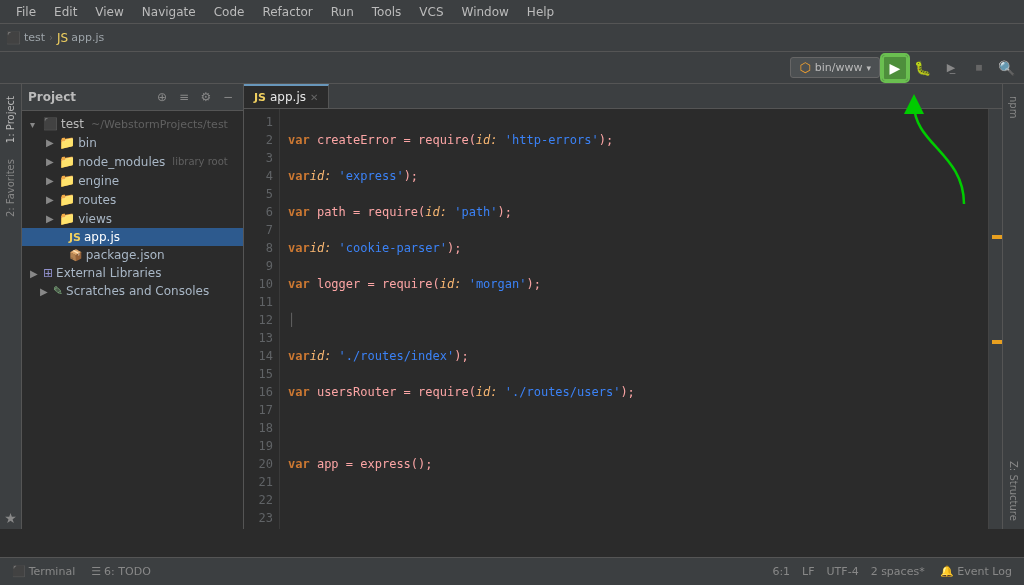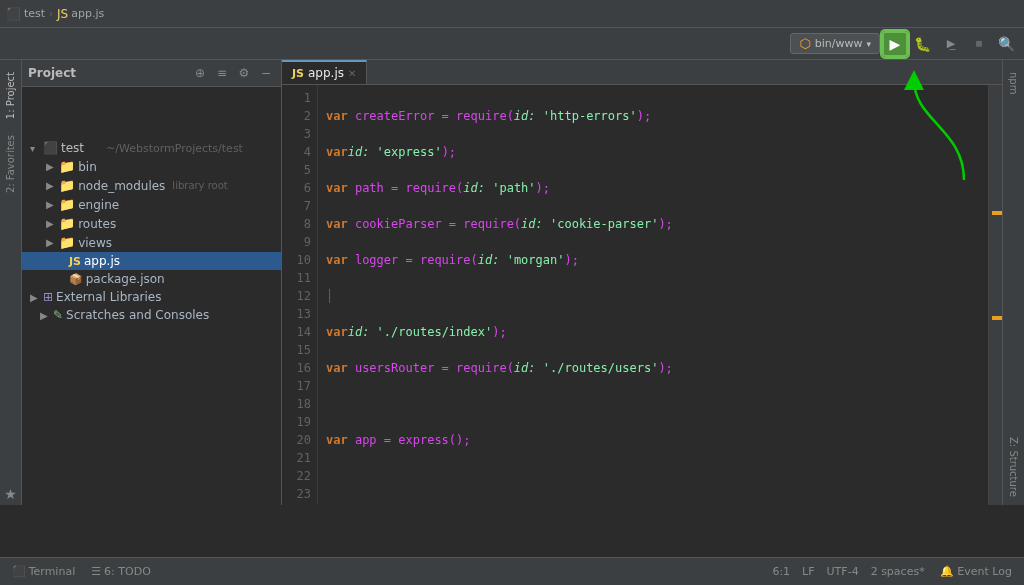--- a/index.html
+++ b/index.html
@@ -117,27 +117,26 @@
     }
 
     
     #main-layout {
       display: flex;
       height: calc(585px - 28px - 24px - 28px - 32px - 28px);
     }
 
     
     #project-tree {
-      width: 260px;
+      width: 222px;
       background: #2b2b2b;
       border-right: 1px solid #555;
       display: flex;
       flex-direction: column;
       overflow: hidden;
-      gap: 48px;
     }
     #project-tree-header {
       display: flex;
       align-items: center;
       background: #3c3f41;
       padding: 4px 6px;
       gap: 4px;
       border-bottom: 1px solid #555;
     }
     .tree-header-title {
@@ -273,24 +272,24 @@
       overflow: auto;
       white-space: pre;
     }
     .code-line {
       height: 18px;
       display: flex;
       align-items: center;
     }
     
     .kw { color: #cc7832; font-weight: bold; }
-    .id { color: #86efac; font-style: italic; text-align: right; }
-    .str { color: #86efac; }
+    .id { color: #fdba74; font-style: italic; text-align: right; }
+    .str { color: #3b82f6; }
     .cm { color: #808080; font-style: italic; }
-    .plain { color: #d946ef; }
+    .plain { color: #fca5a5; }
 
     
     #right-gutter {
       width: 14px;
       background: #3c3f41;
       position: relative;
     }
     .gutter-warn {
       position: absolute;
       right: 0;
@@ -333,20 +332,33 @@
     ::-webkit-scrollbar { width: 8px; height: 8px; }
     ::-webkit-scrollbar-track { background: #2b2b2b; }
     ::-webkit-scrollbar-thumb { background: #555; border-radius: 4px; }
   </style>
 </head>
 <body>
 
 <div style="position:relative; width:1024px; height:585px; overflow:hidden;">
 
 
+  <div id="menu-bar">
+    <span class="menu-item">File</span>
+    <span class="menu-item">Edit</span>
+    <span class="menu-item">View</span>
+    <span class="menu-item">Navigate</span>
+    <span class="menu-item">Code</span>
+    <span class="menu-item">Refactor</span>
+    <span class="menu-item">Run</span>
+    <span class="menu-item">Tools</span>
+    <span class="menu-item">VCS</span>
+    <span class="menu-item">Window</span>
+    <span class="menu-item">Help</span>
+  </div>
 
   <div id="breadcrumb-bar">
     <span class="breadcrumb-item">
       <span style="color:#e8a020; font-size:12px;">⬛</span>
       <span>test</span>
     </span>
     <span class="breadcrumb-sep">›</span>
     <span class="breadcrumb-item">
       <span style="color:#f0d060; font-size:12px;">JS</span>
       <span>app.js</span>
@@ -394,21 +406,21 @@
         <span class="tree-icon-btn">≡</span>
         <span class="tree-icon-btn">⚙</span>
         <span class="tree-icon-btn">−</span>
       </div>
       <div id="tree-content">
 
         <div class="tree-item">
           <span class="tree-arrow">▾</span>
           <span style="color:#e8a020; font-size:12px;">⬛</span>
           <span style="color:#bbb; font-size:12px;"> test</span>
-          <span style="color:#606060; font-size:11px; margin-left:19px;text-align:center;">~/WebstormProjects/test</span>
+          <span style="color:#606060; font-size:11px; margin-left:4px;text-align:center;">~/WebstormProjects/test</span>
         </div>
 
         <div class="tree-item" style="padding-left:24px;">
           <span class="tree-arrow">▶</span>
           <span class="tree-icon folder-icon">📁</span>
           <span> bin</span>
         </div>
 
         <div class="tree-item" style="padding-left:24px;">
           <span class="tree-arrow">▶</span>
@@ -498,21 +510,21 @@
           <span class="line-num">22</span>
           <span class="line-num">23</span>
           <span class="line-num">24</span>
 
         </div>
 
         <div id="code-content" style="flex:1; padding:4px 8px; font-family:'DejaVu Sans Mono','Courier New',monospace; font-size:12px; line-height:18px; overflow:auto; white-space:pre; background:#2b2b2b; color:#a9b7c6;">
 <div class="code-line"><span class="kw">var</span><span class="plain"> createError = require(</span><span class="id">id:</span><span class="plain"> </span><span class="str">'http-errors'</span><span class="plain">);</span></div>
 <div class="code-line"><span class="kw">var</span><span class="id">id:</span><span class="plain"> </span><span class="str">'express'</span><span class="plain">);</span></div>
 <div class="code-line"><span class="kw">var</span><span class="plain"> path = require(</span><span class="id">id:</span><span class="plain"> </span><span class="str">'path'</span><span class="plain">);</span></div>
-<div class="code-line"><span class="kw">var</span><span class="plain"> cookieParser = require(</span><span class="id">id:</span><span class="plain"> </span><span class="str">'cookie-parser'</span><span class="plain">);</span></div>
+<div class="code-line"><span class="kw">var</span><span class="id">id:</span><span class="plain"> </span><span class="str">'cookie-parser'</span><span class="plain">);</span></div>
 <div class="code-line"><span class="kw">var</span><span class="plain"> logger = require(</span><span class="id">id:</span><span class="plain"> </span><span class="str">'morgan'</span><span class="plain">);</span></div>
 <div class="code-line" style="color:#666;">│</div>
 <div class="code-line"><span class="kw">var</span><span class="id">id:</span><span class="plain"> </span><span class="str">'./routes/index'</span><span class="plain">);</span></div>
 <div class="code-line"><span class="kw">var</span><span class="plain"> usersRouter = require(</span><span class="id">id:</span><span class="plain"> </span><span class="str">'./routes/users'</span><span class="plain">);</span></div>
 <div class="code-line"> </div>
 <div class="code-line"><span class="kw">var</span><span class="plain"> app = express();</span></div>
 <div class="code-line"> </div>
 <div class="code-line"><span class="cm">// view engine setup</span></div>
 
 

